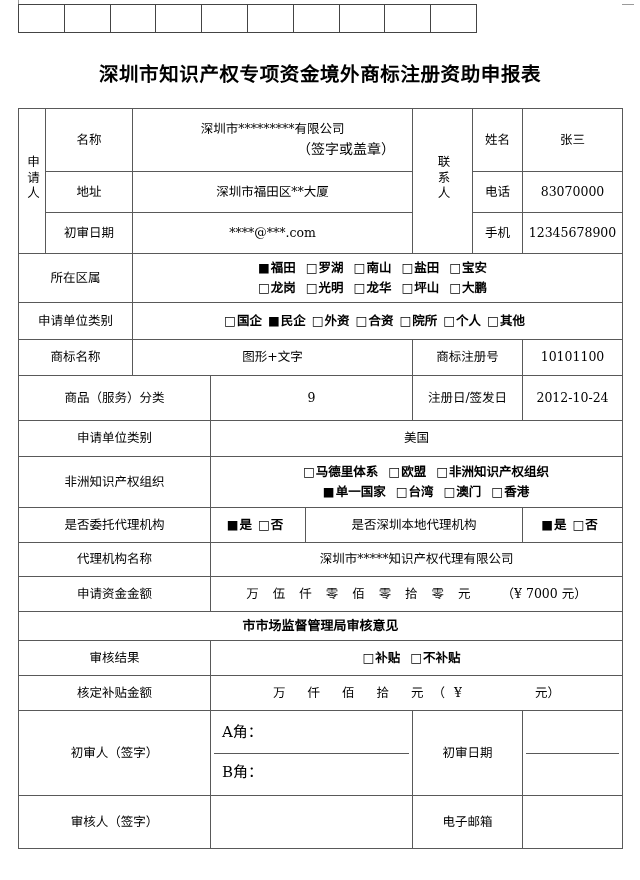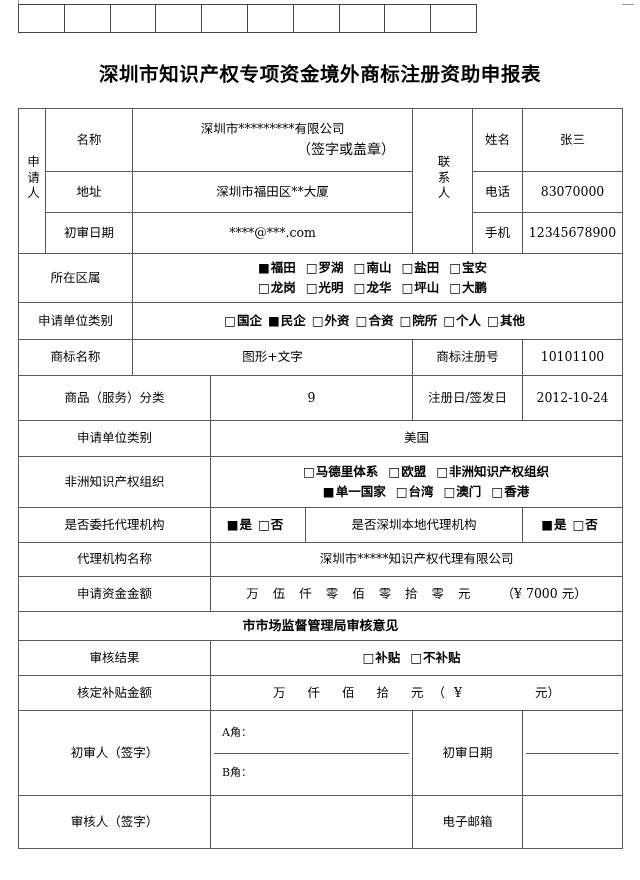--- a/index.html
+++ b/index.html
@@ -99,21 +99,21 @@
     font-weight:bold;
     padding-left:5px;
     font-size:13px;
   }
   .split-cell{padding:0;}
   .split-cell .half{
     height:39px;
     display:flex;
     align-items:center;
     padding-left:8px;
-    font-size:11px;
+    font-size:15px;
   }
   .split-cell .half.top{border-bottom:1px solid #595959;}
   .dt-cell{padding:0;}
   .dt-cell .half{height:39px;}
   .dt-cell .half.top{border-bottom:1px solid #595959;}
 </style>
 </head>
 <body>
 
 <div class="page">

